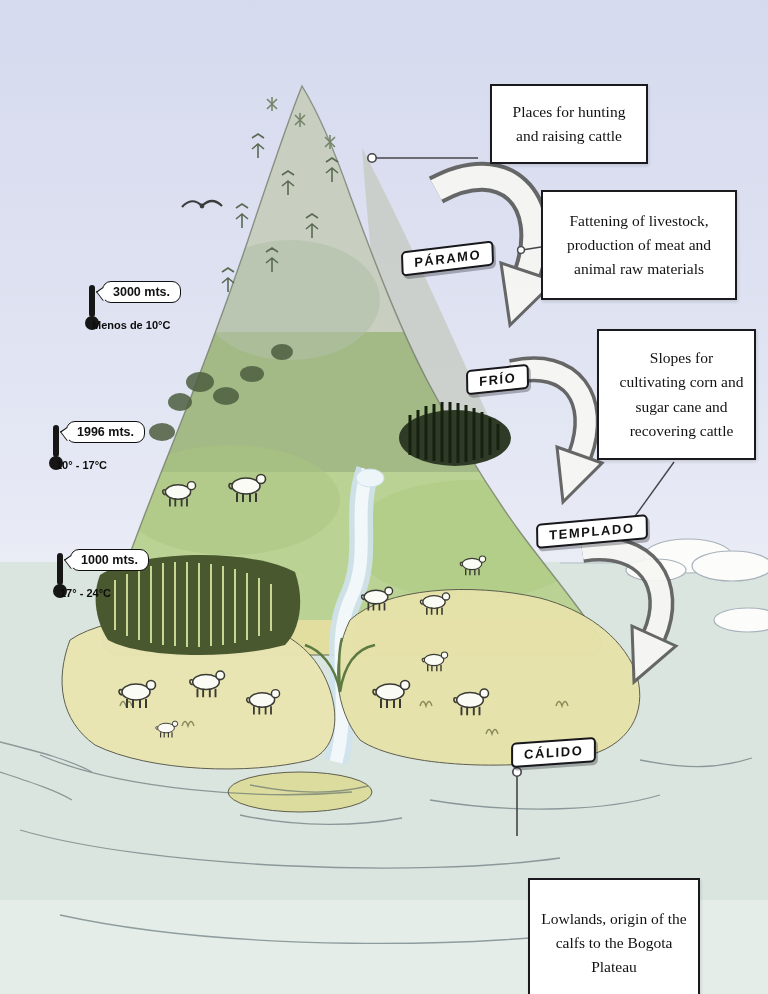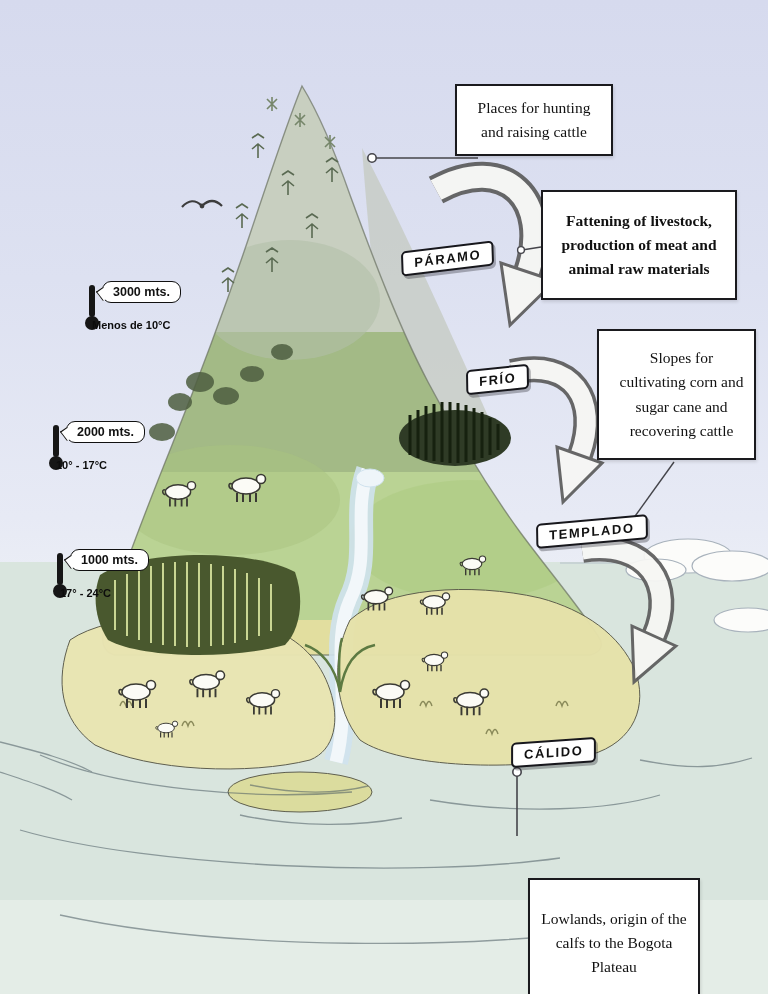--- a/index.html
+++ b/index.html
@@ -10,22 +10,22 @@
   }
   svg.art{position:absolute;left:0;top:0;}
 
   
   .callout{
     position:absolute;background:#fff;border:2px solid #1a1a1e;
     display:flex;align-items:center;justify-content:center;text-align:center;
     font-family:"Liberation Serif",serif;font-size:15.5px;line-height:1.55;color:#111;
     padding:8px 10px;box-sizing:border-box;box-shadow:1px 2px 3px rgba(0,0,0,.12);
   }
-  .callout-1{left:455px;top:84px;width:158px;height:72px;}
-  .callout-2{left:541px;top:190px;width:196px;height:110px;font-weight:bold;}
+  .callout-1{left:490px;top:84px;width:158px;height:80px;}
+  .callout-2{left:541px;top:190px;width:196px;height:110px;}
   .callout-3{left:597px;top:329px;width:159px;height:131px;padding-left:20px;}
   .callout-4{left:528px;top:878px;width:172px;height:130px;}
 
   
   .ribbon{
     position:absolute;background:#fff;border:2px solid #17171c;border-radius:5px;
     padding:3px 11px;font-size:13px;font-weight:600;letter-spacing:1.6px;color:#111;
     box-shadow:2px 3px 0 rgba(45,45,55,.35);white-space:nowrap;
   }
   .ribbon-paramo  {left:401px;top:246px;transform:rotate(-7deg) skewX(-5deg);}
@@ -230,21 +230,21 @@
     </svg>
     <span class="bubble">3000 mts.</span>
     <span class="temp">Menos de 10°C</span>
   </div>
 
   <div class="alt-marker alt-2">
     <svg class="therm" width="16" height="48" viewBox="0 0 16 48">
       <rect x="5" y="2" width="6" height="32" rx="3" fill="#161616"></rect>
       <circle cx="8" cy="40" r="7" fill="#161616"></circle>
     </svg>
-    <span class="bubble">2000 mts.</span>
+    <span class="bubble">1996 mts.</span>
     <span class="temp">10° - 17°C</span>
   </div>
 
   <div class="alt-marker alt-3">
     <svg class="therm" width="16" height="48" viewBox="0 0 16 48">
       <rect x="5" y="2" width="6" height="32" rx="3" fill="#161616"></rect>
       <circle cx="8" cy="40" r="7" fill="#161616"></circle>
     </svg>
     <span class="bubble">1000 mts.</span>
     <span class="temp">17° - 24°C</span>

